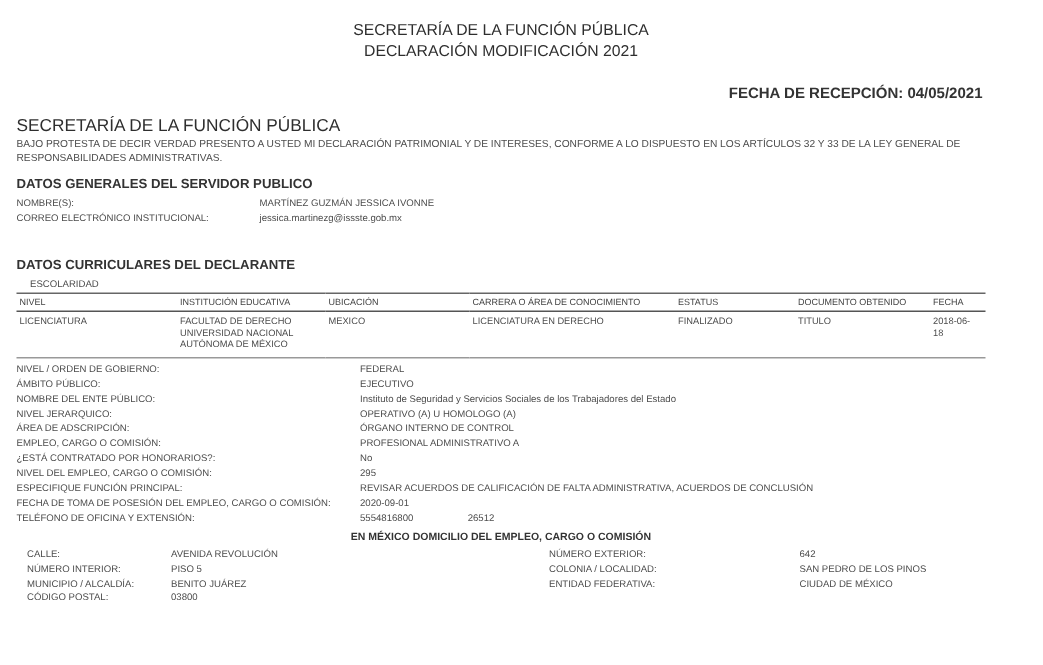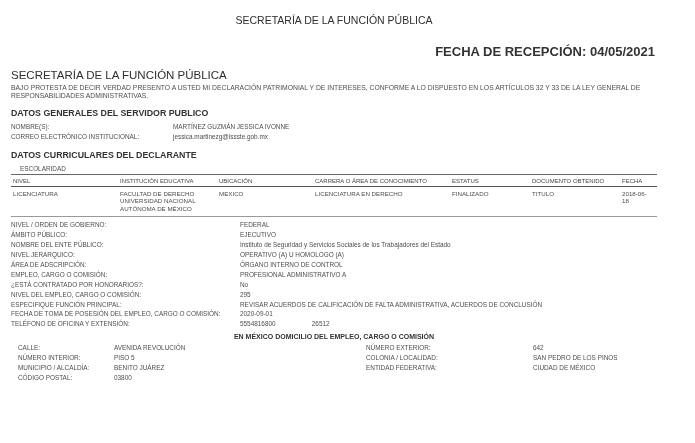--- a/index.html
+++ b/index.html
@@ -2,21 +2,21 @@
 <html><head>
 <meta charset="utf-8">
 <style>
   html,body{margin:0;padding:0;}
   body{
     width:695px;height:443px;overflow:hidden;background:#ffffff;
     font-family:"Liberation Sans",sans-serif;color:#4d4d4d;
   }
   .page{box-sizing:border-box;width:664px;height:443px;padding:14px 7px 0 11px;}
   .doc-header{text-align:center;color:#2e2e2e;font-size:10.5px;line-height:13.5px;font-weight:400;}
-  .reception{margin-top:16px;text-align:right;font-size:13px;font-weight:700;color:#333;padding-right:2px;}
+  .reception{margin-top:16px;text-align:right;font-size:10px;font-weight:700;color:#333;padding-right:2px;}
   .intro-title{margin-top:10px;font-size:11.5px;font-weight:400;color:#2e2e2e;}
   .oath{margin-top:3px;font-size:6.8px;line-height:8.6px;color:#4d4d4d;width:99%;}
   .section-title{font-size:8.8px;font-weight:700;color:#333;}
   .sub-title{font-size:8px;font-weight:700;color:#333;}
   .field-row{display:flex;font-size:6.4px;line-height:9.9px;}
   .field-label{flex:0 0 162px;}
   .field-value{flex:1;}
   .general-rows{margin-top:4px;}
   .employment-rows{margin-top:3px;}
   .employment-rows .field-label{flex:0 0 229px;}
@@ -24,29 +24,30 @@
   .edu-sub{margin-top:5px;margin-left:9px;font-size:6.4px;color:#4d4d4d;margin-bottom:2px;}
   table.edu{width:100%;border-collapse:collapse;border-top:1px solid #666;}
   table.edu th{font-size:6px;font-weight:400;color:#444;text-align:left;padding:3px 2px 2px 2px;border-bottom:1.6px solid #555;}
   table.edu td{font-size:6.2px;color:#4d4d4d;vertical-align:top;padding:3px 6px 4px 2px;border-bottom:1px solid #999;line-height:7.6px;}
   .addr-subtitle{margin-top:4px;text-align:center;font-size:7px;font-weight:700;color:#333;}
   .addr-grid{display:flex;margin-top:3px;}
   .addr-left{width:355px;padding-left:7px;box-sizing:border-box;}
   .addr-right{flex:1;}
   .addr-left .field-label{flex:0 0 96px;}
   .addr-right .field-label{flex:0 0 167px;}
-  .mt7{margin-top:7px;} .mt8{margin-top:8px;} .mt9{margin-top:9px;}
+  .mt7{margin-top:7px;} .mt8{margin-top:20px;} .mt9{margin-top:9px;}
 </style>
 </head>
 <body>
 
 <div class="page">
 
   <div class="doc-header">
     <div>SECRETARÍA DE LA FUNCIÓN PÚBLICA</div>
+    <div>DECLARACIÓN MODIFICACIÓN 2021</div>
   </div>
 
   <div class="reception">FECHA DE RECEPCIÓN: 04/05/2021</div>
 
   <div class="intro-title">SECRETARÍA DE LA FUNCIÓN PÚBLICA</div>
   <div class="oath">BAJO PROTESTA DE DECIR VERDAD PRESENTO A USTED MI DECLARACIÓN PATRIMONIAL Y DE INTERESES, CONFORME A LO DISPUESTO EN LOS ARTÍCULOS 32 Y 33 DE LA LEY GENERAL DE RESPONSABILIDADES ADMINISTRATIVAS.</div>
 
   <div class="section-title mt7">DATOS GENERALES DEL SERVIDOR PUBLICO</div>
   <div class="general-rows">
     <div class="field-row">

